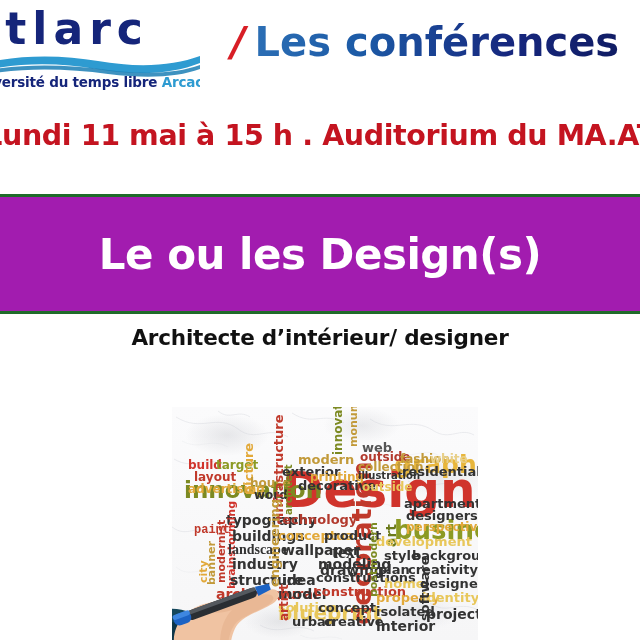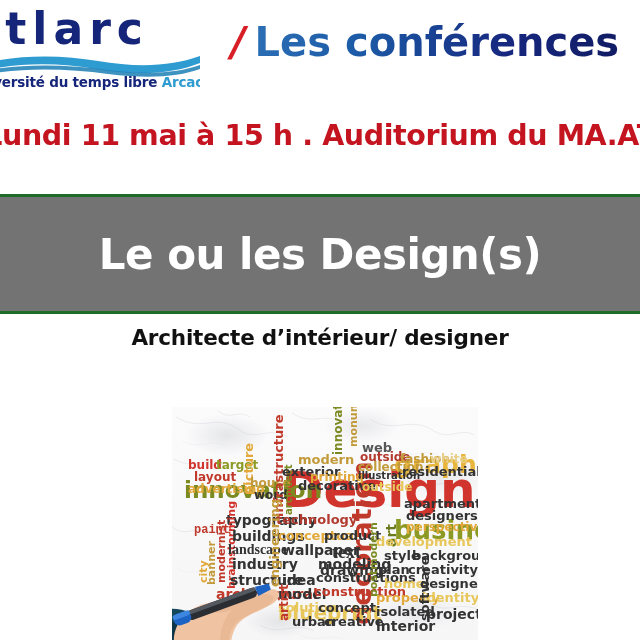--- a/index.html
+++ b/index.html
@@ -109,21 +109,21 @@
     white-space: nowrap;
   }
 
   
   .green-banner {
     position: absolute;
     left: 0;
     top: 194px;
     width: 640px;
     height: 120px;
-    background: #737373;
+    background: #a21caf;
     border-top: 3px solid #1F6B2A;
     border-bottom: 3px solid #1F6B2A;
     box-sizing: border-box;
     display: flex;
     align-items: center;
     justify-content: center;
   }
   .green-banner-text {
     font-family: "DejaVu Sans", sans-serif;
     font-weight: bold;

